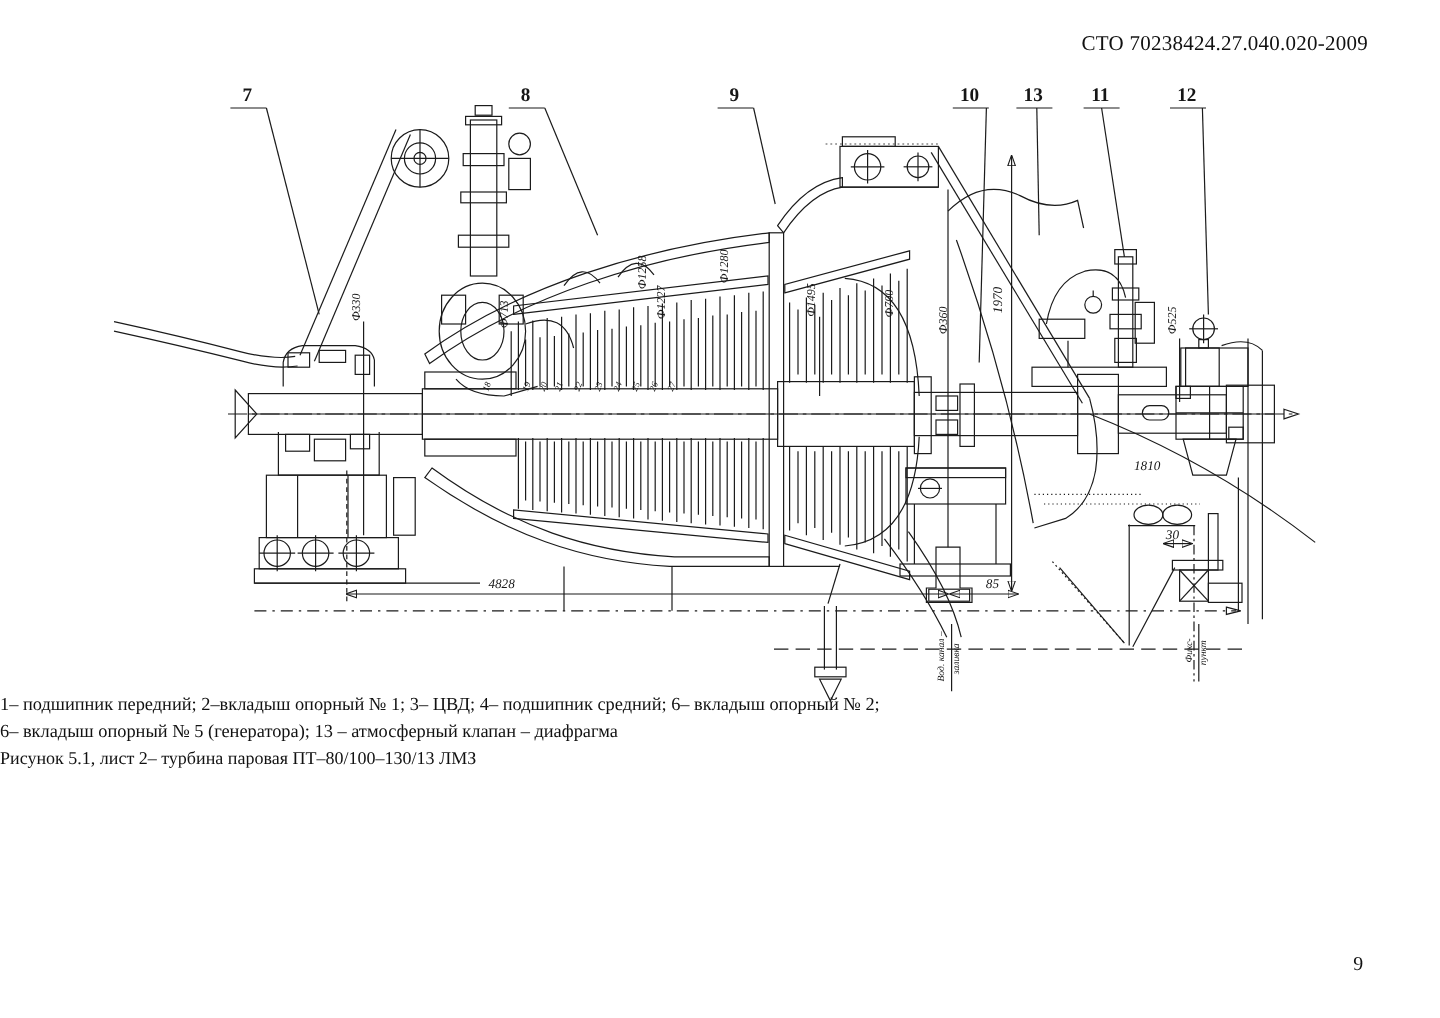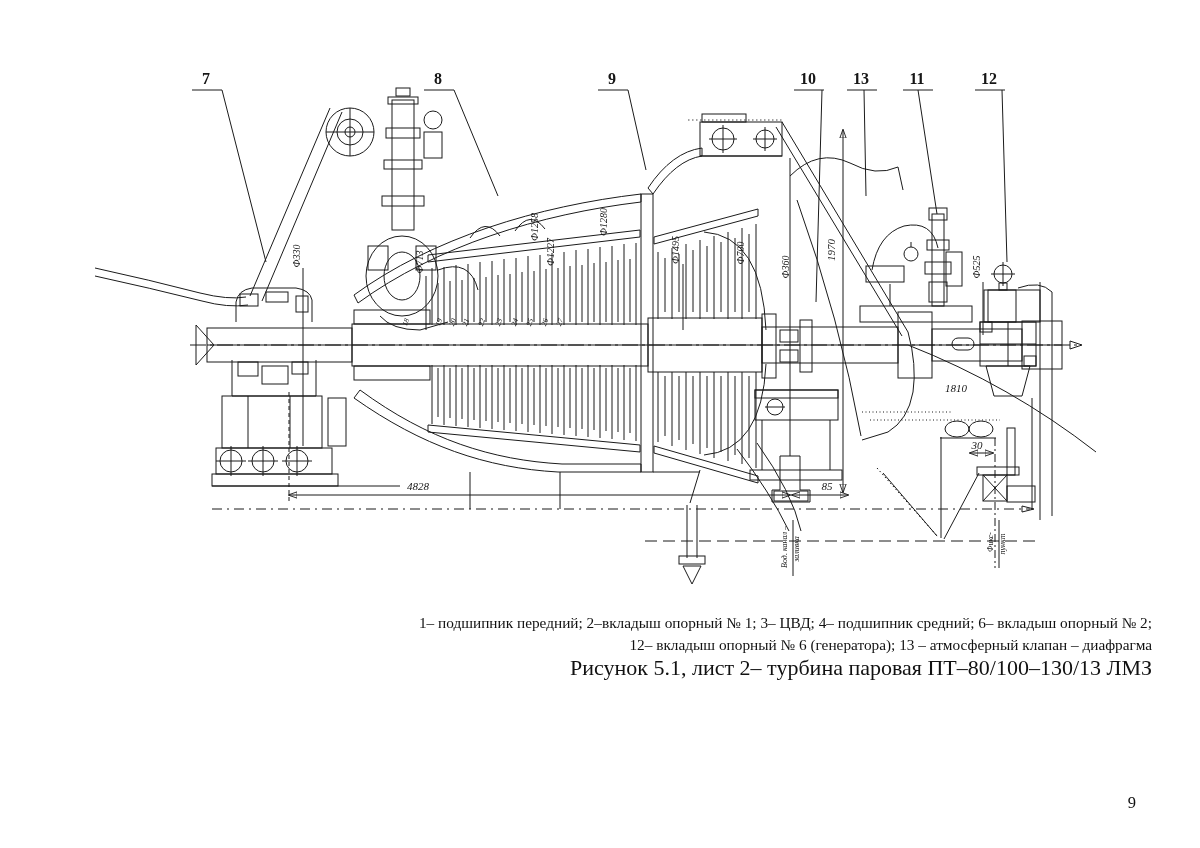--- a/index.html
+++ b/index.html
@@ -9,30 +9,31 @@
   .doc-header{position:absolute;top:26px;right:60px;font-size:17.5px;letter-spacing:.2px;}
   svg.fig{position:absolute;top:0;left:0;width:1200px;height:620px;}
   svg.fig path,svg.fig line,svg.fig rect,svg.fig circle,svg.fig ellipse,svg.fig polygon,svg.fig polyline{
       stroke:#1b1b1b;fill:none;stroke-width:1;}
   svg.fig text{stroke:none;fill:#161616;font-family:"Liberation Serif",serif;}
   .co{font-weight:700;font-size:16px;}
   .dim{font-style:italic;font-size:11px;}
   .dia{font-style:italic;font-size:10px;}
   .st{font-style:italic;font-size:7.5px;}
   .nt{font-style:italic;font-size:8px;}
-  .caption{position:absolute;top:612px;left:0;width:1152px;text-align:right;
+  .caption{position:absolute;top:577px;left:0;width:1152px;text-align:left;
            font-size:15.3px;line-height:22px;white-space:nowrap;}
-  .cap-title{font-size:22px;margin-top:1px;}
+  .cap-title{font-size:15px;margin-top:1px;}
   .page-num{position:absolute;top:793px;right:64px;font-size:16.5px;}
 </style>
 </head>
 <body>
 
 <div class="page">
 
+  <div class="doc-header">СТО 70238424.27.040.020-2009</div>
 
   <svg class="fig" viewBox="0 0 1200 620">
     <defs>
       <pattern id="h1" width="6" height="6" patternUnits="userSpaceOnUse" patternTransform="rotate(45)">
         <line x1="0" y1="0" x2="0" y2="6" stroke="#2a2a2a" stroke-width="1"></line>
       </pattern>
       <pattern id="h2" width="3.5" height="3.5" patternUnits="userSpaceOnUse" patternTransform="rotate(45)">
         <line x1="0" y1="0" x2="0" y2="3.5" stroke="#222" stroke-width="1.1"></line>
       </pattern>
       <marker id="da" viewBox="0 0 10 10" refX="9" refY="5" markerWidth="9" markerHeight="9" orient="auto-start-reverse">
@@ -330,18 +331,18 @@
       <g>
           <text class="co" x="989" y="84" text-anchor="middle">12</text>
           <line x1="975" y1="90" x2="1005" y2="90" stroke-width="2.8"></line>
           <line x1="1002" y1="90" x2="1007" y2="262" stroke-width="0.9"></line>
         </g>
     </g>
   </svg>
 
   <div class="caption">
     <div>1– подшипник передний; 2–вкладыш опорный № 1; 3– ЦВД; 4– подшипник средний; 6– вкладыш опорный № 2;</div>
-    <div>12– вкладыш опорный № 6 (генератора); 13 – атмосферный клапан – диафрагма</div>
+    <div>6– вкладыш опорный № 5 (генератора); 13 – атмосферный клапан – диафрагма</div>
     <div class="cap-title">Рисунок 5.1, лист 2– турбина паровая ПТ–80/100–130/13 ЛМЗ</div>
   </div>
 
   <div class="page-num">9</div>
 </div>
 
 </body></html>

